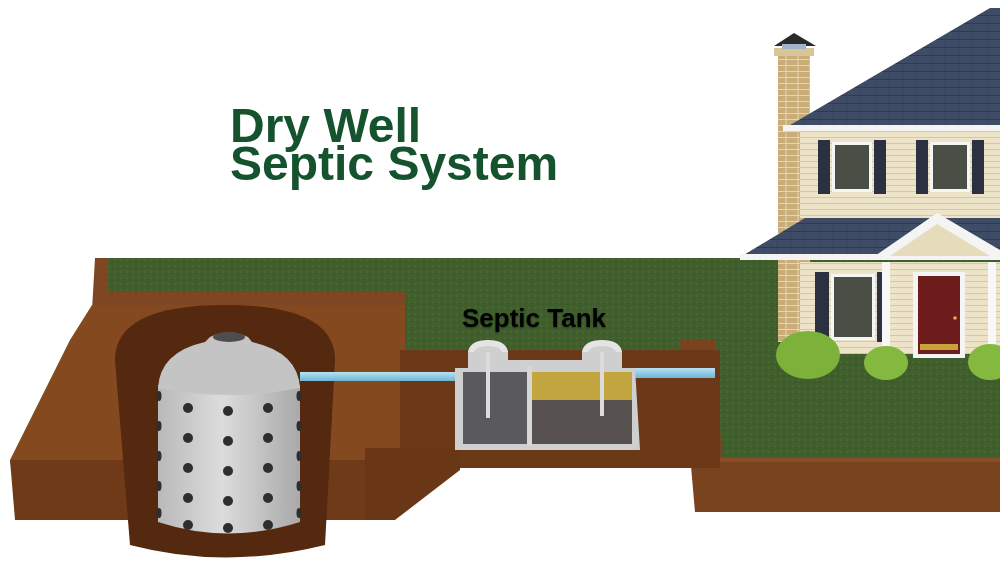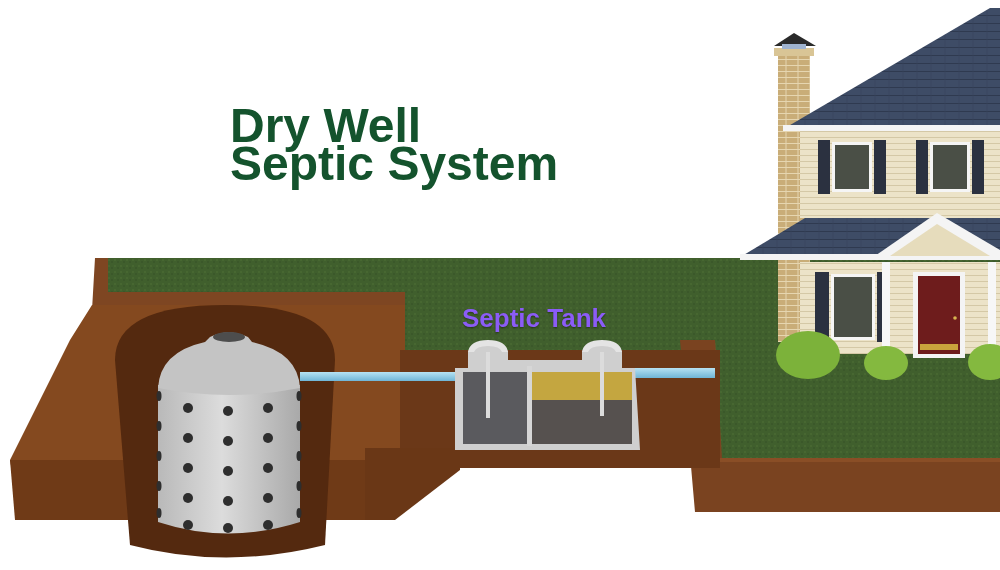--- a/index.html
+++ b/index.html
@@ -1,21 +1,21 @@
 <!DOCTYPE html>
 <html><head>
 <meta charset="utf-8">
 <style>
   html, body { margin: 0; padding: 0; background: #ffffff; }
   body { width: 1000px; height: 570px; position: relative; overflow: hidden; font-family: "Liberation Sans", sans-serif; }
   #scene { position: absolute; left: 0; top: 0; width: 1000px; height: 570px; }
   .title-line { position: absolute; left: 230px; width: 500px; text-align: left; font-weight: bold; color: #14532d; font-size: 48px; line-height: 52px; font-family: "Liberation Sans", sans-serif; }
   #title1 { top: 100px; }
   #title2 { top: 138px; }
-  #tank-label { position: absolute; left: 462px; top: 303px; color: #8b5cf6; font-weight: bold; font-size: 26px; font-family: "Liberation Sans", sans-serif; text-shadow: 0 1px 2px rgba(0,0,0,0.4); }
+  #tank-label { position: absolute; left: 462px; top: 303px; color: #000000; font-weight: bold; font-size: 26px; font-family: "Liberation Sans", sans-serif; text-shadow: 0 1px 2px rgba(0,0,0,0.4); }
 </style>
 </head>
 <body>
 
 <svg id="scene" viewBox="0 0 1000 570" xmlns="http://www.w3.org/2000/svg">
   <defs>
     <linearGradient id="wellGrad" x1="0" x2="1" y1="0" y2="0">
       <stop offset="0" stop-color="#b9b9b9"></stop>
       <stop offset="0.45" stop-color="#dcdcdc"></stop>
       <stop offset="1" stop-color="#a9a9a9"></stop>

